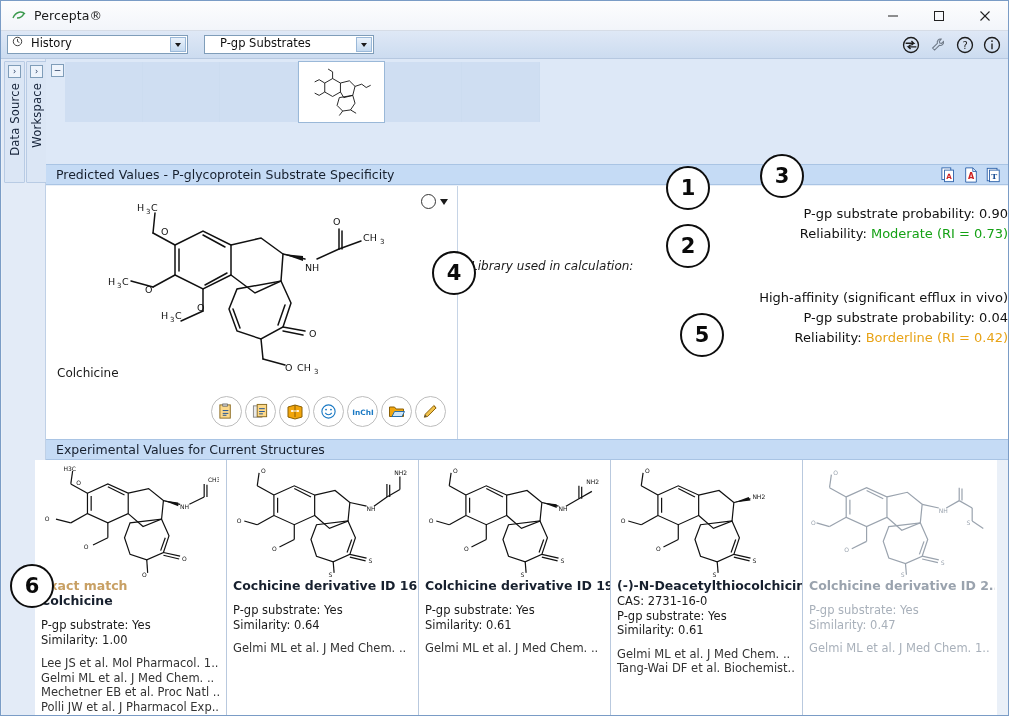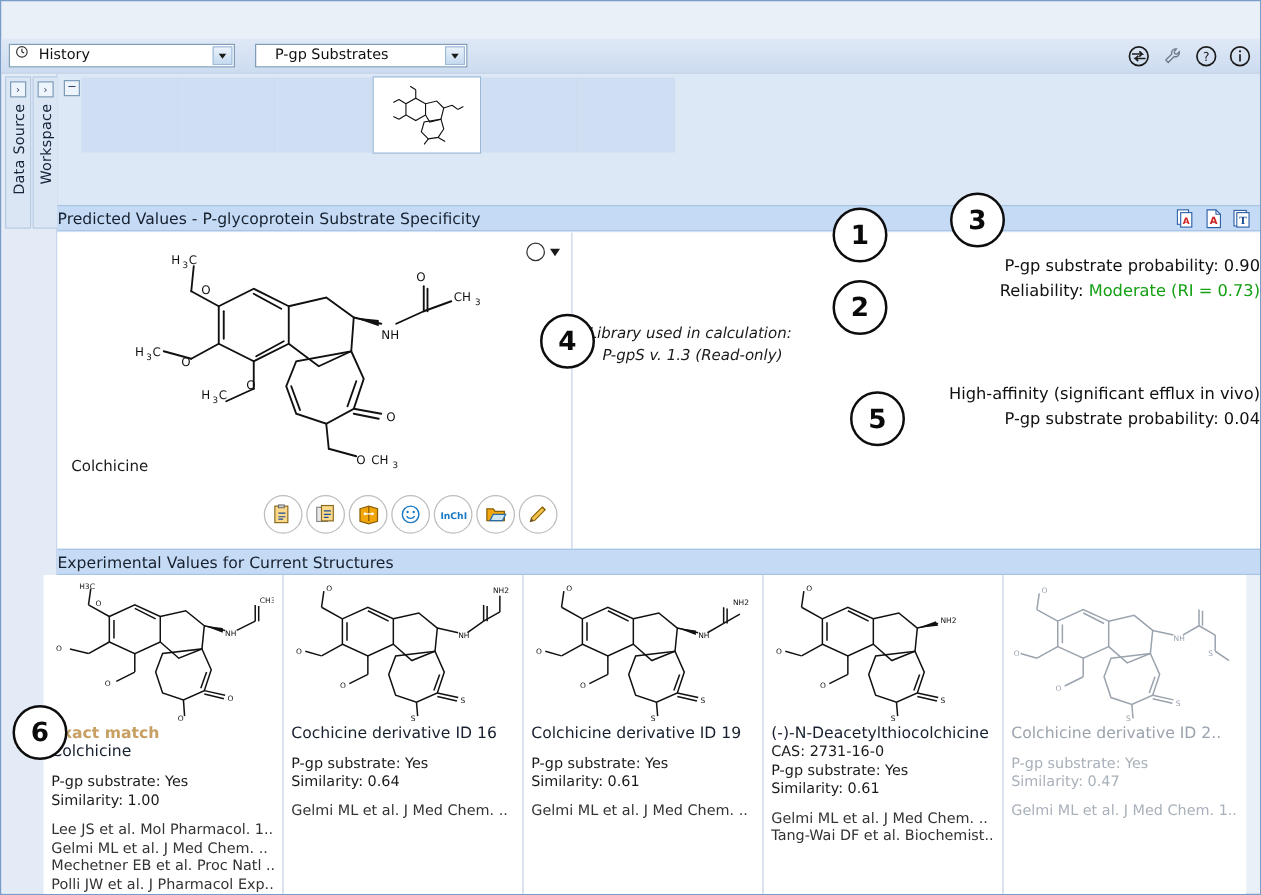--- a/index.html
+++ b/index.html
@@ -156,21 +156,21 @@
   
   .sect-hdr {
     position: absolute; left: 45px;
     width: 962px; height: 21px;
     background: #c5dbf5;
     border-top: 1px solid #a9c4e4;
     border-bottom: 1px solid #a9c4e4;
     display: flex; align-items: center;
   }
   .sect-hdr .stitle {
-    font-size: 12.5px; color: #17202e;
+    margin-left: 10px; font-size: 12.5px; color: #17202e;
   }
   .sect-hdr .sicons {
     margin-left: auto; margin-right: 7px;
     display: flex; gap: 6px; align-items: center;
   }
   #hdr-pred { top: 163px; }
   #hdr-exp  { top: 438px; }
 
   
   .predpanel {
@@ -243,21 +243,21 @@
     height: 118px; display: flex;
     align-items: center; justify-content: center;
     padding-top: 4px;
   }
   .card .info { padding: 0 6px; }
   .exact {
     font-size: 12.5px; font-weight: bold; color: #c8a064;
     line-height: 15px;
   }
   .cardname {
-    font-size: 12.5px; font-weight: normal; color: #17202e;
+    font-size: 12.5px; font-weight: bold; color: #17202e;
     line-height: 16px; white-space: nowrap;
   }
   .cardline {
     font-size: 11.5px; color: #1a1a1a; line-height: 14.5px;
     white-space: nowrap;
   }
   .spacer8 { height: 9px; }
   .refline {
     font-size: 11.5px; color: #333; line-height: 14.5px;
     white-space: nowrap;
@@ -282,20 +282,47 @@
   #anno5 { left: 679px; top: 312px; }
   #anno6 { left: 9px; top: 563px; }
 
   svg { display: block; }
 </style>
 </head>
 <body>
 
 <div id="app">
 
+  <div class="titlebar">
+    <span class="app-logo">
+      <svg width="16" height="16" viewBox="0 0 16 16">
+        <path d="M2 10 C5 3, 11 3, 14 6" stroke="#3c9a4e" stroke-width="1.4" fill="none"></path>
+        <path d="M13 5 C12 8, 9 10, 6 10" stroke="#3c9a4e" stroke-width="1.4" fill="none"></path>
+      </svg>
+    </span>
+    <span class="title-text">Percepta®</span>
+    <div class="winbtns">
+      <div class="winbtn">
+        <svg width="12" height="12" viewBox="0 0 12 12">
+            <line x1="1" y1="6" x2="11" y2="6" stroke="#222" stroke-width="1"></line>
+          </svg>
+      </div>
+      <div class="winbtn">
+        <svg width="12" height="12" viewBox="0 0 12 12">
+            <rect x="1.5" y="1.5" width="9" height="9" fill="none" stroke="#222" stroke-width="1"></rect>
+          </svg>
+      </div>
+      <div class="winbtn close">
+        <svg width="12" height="12" viewBox="0 0 12 12">
+            <line x1="1.5" y1="1.5" x2="10.5" y2="10.5" stroke="#222" stroke-width="1.1"></line>
+            <line x1="10.5" y1="1.5" x2="1.5" y2="10.5" stroke="#222" stroke-width="1.1"></line>
+          </svg>
+      </div>
+    </div>
+  </div>
 
   <div class="toolbar">
     <div class="combo history">
       <span class="clock-ic">
         <svg width="11" height="11" viewBox="0 0 12 12">
           <circle cx="6" cy="6" r="4.6" fill="none" stroke="#333" stroke-width="1"></circle>
           <line x1="6" y1="6" x2="6" y2="3.2" stroke="#333" stroke-width="1"></line>
           <line x1="6" y1="6" x2="8" y2="7" stroke="#333" stroke-width="1"></line>
         </svg>
       </span>
@@ -571,25 +598,27 @@
 
     <div class="valpane">
       <div class="vline">
         <span>P-gp substrate probability: </span><span>0.90</span>
       </div>
       <div class="vline">
         <span>Reliability: </span><span class="good">Moderate (RI = 0.73)</span>
       </div>
       <div class="vgap"></div>
       <div class="vlib">Library used in calculation:</div>
-      <div class="vlib indent">P-gpS v. 1.3 (Read-only)</div>
       <div class="vgap"></div>
       <div class="vline">High-affinity (significant efflux in vivo)</div>
       <div class="vline">
         <span>P-gp substrate probability: </span><span>0.04</span>
+      </div>
+      <div class="vline">
+        <span>Reliability: </span><span class="warn">Borderline (RI = 0.42)</span>
       </div>
 
     </div>
   </div>
 
   <div class="sect-hdr" id="hdr-exp">
     <span class="stitle">Experimental Values for Current Structures</span>
   </div>
 
   <div class="simrow">

